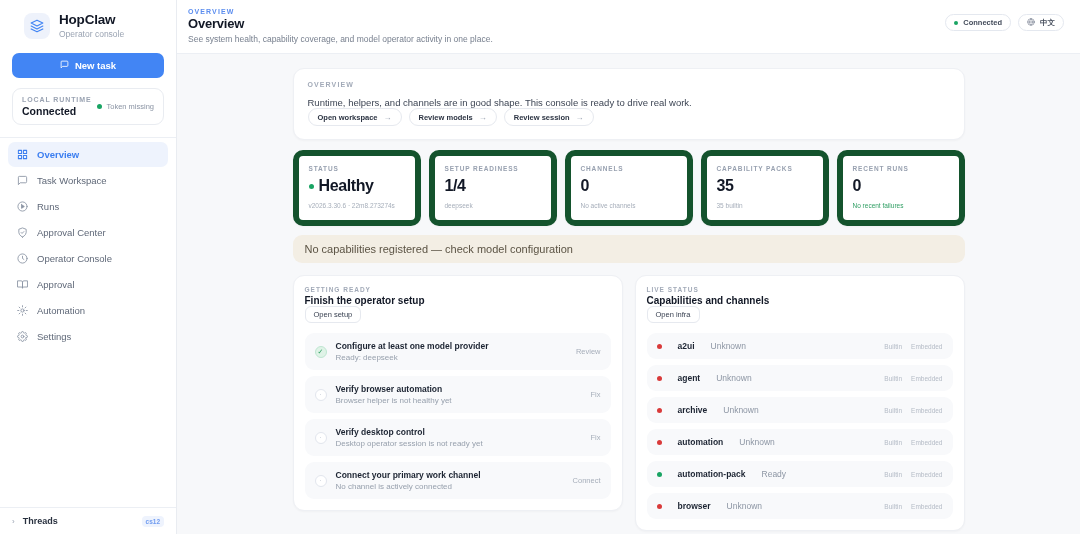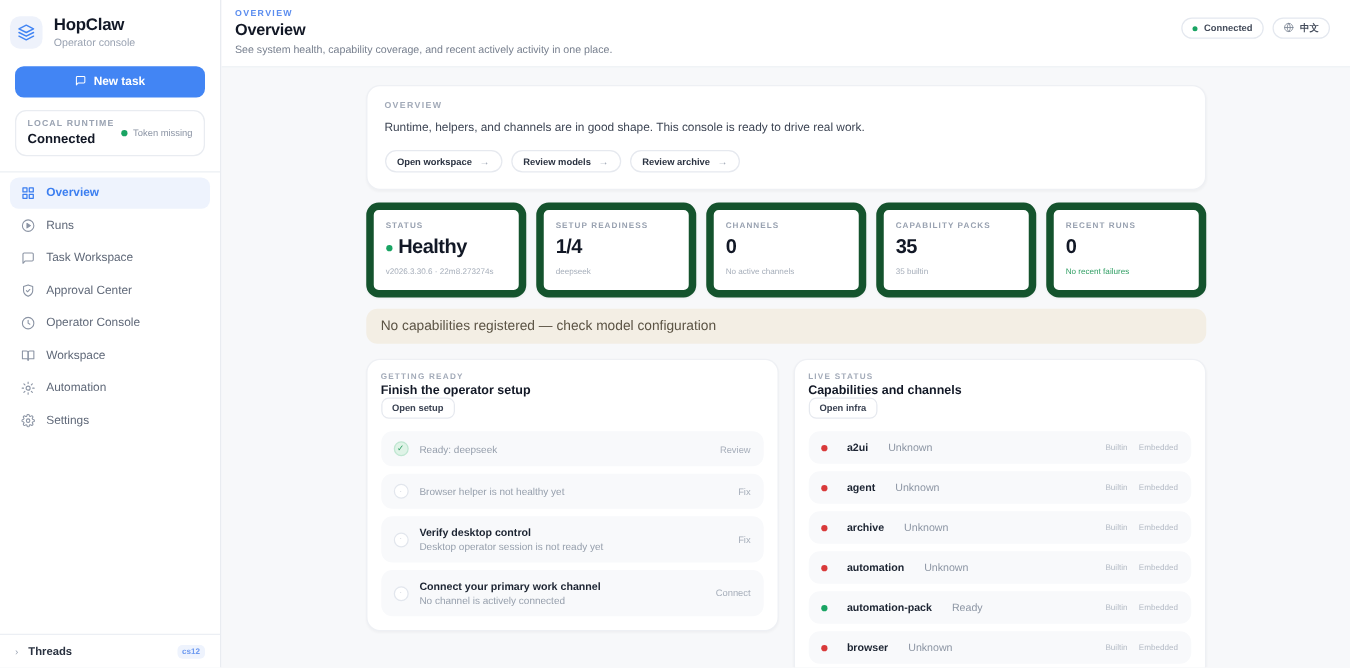--- a/index.html
+++ b/index.html
@@ -13,21 +13,21 @@
   .app { display: flex; width: 1080px; height: 534px; }
 
   
   .sidebar {
     width: 177px; height: 534px; flex: 0 0 177px;
     background: #ffffff;
     border-right: 1px solid #e9ecf1;
     display: flex; flex-direction: column;
     position: relative;
   }
-  .brand { display: flex; align-items: center; gap: 9px; padding: 12px 14px 8px 8px; }
+  .brand { display: flex; align-items: center; gap: 9px; padding: 12px 14px 8px 24px; }
   .brand-logo {
     width: 26px; height: 26px; border-radius: 8px;
     background: #eef2fb; display: flex; align-items: center; justify-content: center;
     flex: 0 0 26px;
   }
   .brand-text { display: flex; flex-direction: column; line-height: 1.15; }
   .brand-name { font-size: 13.5px; font-weight: 700; color: #121826; letter-spacing: -0.2px; }
   .brand-sub { font-size: 8.5px; color: #9aa3b2; margin-top: 2px; }
 
   .new-task {
@@ -99,21 +99,21 @@
 
   .card {
     background: #fff; border-radius: 11px; border: 1px solid #eef0f4;
     box-shadow: 0 1px 2px rgba(18,24,38,0.03);
   }
 
   
   .hero { padding: 12px 14px 13px 14px; }
   .hero-eyebrow { font-size: 7px; font-weight: 700; letter-spacing: 1.1px; color: #a2aab8; }
   .hero-text { font-size: 9.5px; color: #3d4554; margin-top: 9px; }
-  .hero-actions { display: flex; gap: 7px; margin-top: 12px; }
+  .hero-actions { display: flex; gap: 7px; margin-top: 0; }
   .ghost-btn {
     border: 1px solid #e6e9ef; background: #fff; border-radius: 20px;
     height: 18px; padding: 0 9px; display: flex; align-items: center; gap: 6px;
     font-size: 7.5px; font-weight: 700; color: #2b3342; cursor: pointer; font-family: inherit;
   }
   .ghost-btn .arr { color: #98a1b0; font-size: 8px; }
 
   
   .stats { display: flex; gap: 8px; margin-top: 10px; }
   .stat {
@@ -137,21 +137,21 @@
 
   
   .cols { display: flex; gap: 12px; margin-top: 12px; }
   .col { flex: 1; }
   .panel { padding: 10px 11px 11px 11px; }
   .panel-head { display: flex; align-items: flex-start; justify-content: space-between; flex-direction: column; }
   .ph-eyebrow { font-size: 6.5px; font-weight: 700; letter-spacing: 1px; color: #a2aab8; }
   .ph-title { font-size: 10px; font-weight: 700; color: #121826; margin-top: 2px; }
   .ph-btn {
     border: 1px solid #e6e9ef; background: #fff; border-radius: 6px;
-    height: 17px; padding: 0 8px; font-size: 7.5px; color: #3a4252; font-weight: 700;
+    height: 17px; padding: 0 8px; font-size: 7.5px; color: #3a4252; font-weight: 400;
     cursor: pointer; font-family: inherit; white-space: nowrap;
   }
 
   .task-list { display: flex; flex-direction: column; gap: 6px; margin-top: 10px; }
   .task {
     background: #f8f9fb; border-radius: 9px; padding: 8px 10px;
     display: flex; align-items: center; gap: 9px;
   }
   .task-check {
     width: 12px; height: 12px; border-radius: 50%; flex: 0 0 12px;
@@ -229,39 +229,39 @@
             <rect x="14" y="14" width="7" height="7"></rect>
               <rect x="3" y="14" width="7" height="7"></rect>
           </svg>
         </span>
         <span>Overview</span>
       </div>
 
       <div class="nav-item">
         <span class="ico">
           <svg width="11" height="11" viewBox="0 0 24 24" fill="none" stroke="#8b94a4" stroke-width="1.9" stroke-linecap="round" stroke-linejoin="round">
+            <path d="M21 15a2 2 0 0 1-2 2H7l-4 4V5a2 2 0 0 1 2-2h14a2 2 0 0 1 2 2z"></path>
+          </svg>
+        </span>
+        <span>Task Workspace</span>
+      </div>
+
+      <div class="nav-item">
+        <span class="ico">
+          <svg width="11" height="11" viewBox="0 0 24 24" fill="none" stroke="#8b94a4" stroke-width="1.9" stroke-linecap="round" stroke-linejoin="round">
             <circle cx="12" cy="12" r="10"></circle>
               <polygon points="10 8 16 12 10 16 10 8" fill="#8b94a4"></polygon>
           </svg>
         </span>
         <span>Runs</span>
       </div>
 
       <div class="nav-item">
         <span class="ico">
           <svg width="11" height="11" viewBox="0 0 24 24" fill="none" stroke="#8b94a4" stroke-width="1.9" stroke-linecap="round" stroke-linejoin="round">
-            <path d="M21 15a2 2 0 0 1-2 2H7l-4 4V5a2 2 0 0 1 2-2h14a2 2 0 0 1 2 2z"></path>
-          </svg>
-        </span>
-        <span>Task Workspace</span>
-      </div>
-
-      <div class="nav-item">
-        <span class="ico">
-          <svg width="11" height="11" viewBox="0 0 24 24" fill="none" stroke="#8b94a4" stroke-width="1.9" stroke-linecap="round" stroke-linejoin="round">
             <path d="M12 22s8-4 8-10V5l-8-3-8 3v7c0 6 8 10 8 10z"></path>
               <polyline points="9 12 11 14 15 10"></polyline>
           </svg>
         </span>
         <span>Approval Center</span>
       </div>
 
       <div class="nav-item">
         <span class="ico">
           <svg width="11" height="11" viewBox="0 0 24 24" fill="none" stroke="#8b94a4" stroke-width="1.9" stroke-linecap="round" stroke-linejoin="round">
@@ -272,21 +272,21 @@
         <span>Operator Console</span>
       </div>
 
       <div class="nav-item">
         <span class="ico">
           <svg width="11" height="11" viewBox="0 0 24 24" fill="none" stroke="#8b94a4" stroke-width="1.9" stroke-linecap="round" stroke-linejoin="round">
             <path d="M2 4h7a3 3 0 0 1 3 3v13a2.5 2.5 0 0 0-2.5-2.5H2z"></path>
             <path d="M22 4h-7a3 3 0 0 0-3 3v13a2.5 2.5 0 0 1 2.5-2.5H22z"></path>
           </svg>
         </span>
-        <span>Workspace</span>
+        <span>Approval</span>
       </div>
 
       <div class="nav-item">
         <span class="ico">
           <svg width="11" height="11" viewBox="0 0 24 24" fill="none" stroke="#8b94a4" stroke-width="1.9" stroke-linecap="round" stroke-linejoin="round">
             <circle cx="12" cy="12" r="3.5"></circle>
             <line x1="12" y1="1.5" x2="12" y2="4"></line>
               <line x1="12" y1="20" x2="12" y2="22.5"></line>
             <line x1="1.5" y1="12" x2="4" y2="12"></line>
               <line x1="20" y1="12" x2="22.5" y2="12"></line>
@@ -318,21 +318,21 @@
     </div>
 
   </aside>
 
   <div class="main">
 
     <header class="topbar">
       <div class="tb-left">
         <div class="tb-eyebrow">OVERVIEW</div>
         <div class="tb-title">Overview</div>
-        <div class="tb-desc">See system health, capability coverage, and recent actively activity in one place.</div>
+        <div class="tb-desc">See system health, capability coverage, and model operator activity in one place.</div>
       </div>
       <div class="tb-right">
         <div class="pill">
           <span class="gdot"></span>
           <span>Connected</span>
         </div>
         <div class="pill">
           <span>
             <svg width="8" height="8" viewBox="0 0 24 24" fill="none" stroke="#7b8494" stroke-width="2" stroke-linecap="round">
               <circle cx="12" cy="12" r="10"></circle>
@@ -354,21 +354,21 @@
           <div class="hero-actions">
             <button class="ghost-btn">
               <span>Open workspace</span>
               <span class="arr">→</span>
             </button>
             <button class="ghost-btn">
               <span>Review models</span>
               <span class="arr">→</span>
             </button>
             <button class="ghost-btn">
-              <span>Review archive</span>
+              <span>Review session</span>
               <span class="arr">→</span>
             </button>
           </div>
         </section>
 
         <section class="stats">
           <div class="stat">
             <div class="stat-label">STATUS</div>
             <div class="stat-value">
               <span class="sdot"></span>
@@ -409,28 +409,30 @@
                   <div class="ph-eyebrow">GETTING READY</div>
                   <div class="ph-title">Finish the operator setup</div>
                 </div>
                 <button class="ph-btn">Open setup</button>
               </div>
               <div class="task-list">
 
                 <div class="task">
                   <span class="task-check done">✓</span>
                   <div class="task-body">
+                    <div class="task-title">Configure at least one model provider</div>
                     <div class="task-sub">Ready: deepseek</div>
                   </div>
                   <span class="task-action">Review</span>
                 </div>
 
                 <div class="task">
                   <span class="task-check">·</span>
                   <div class="task-body">
+                    <div class="task-title">Verify browser automation</div>
                     <div class="task-sub">Browser helper is not healthy yet</div>
                   </div>
                   <span class="task-action">Fix</span>
                 </div>
 
                 <div class="task">
                   <span class="task-check">·</span>
                   <div class="task-body">
                     <div class="task-title">Verify desktop control</div>
                     <div class="task-sub">Desktop operator session is not ready yet</div>

